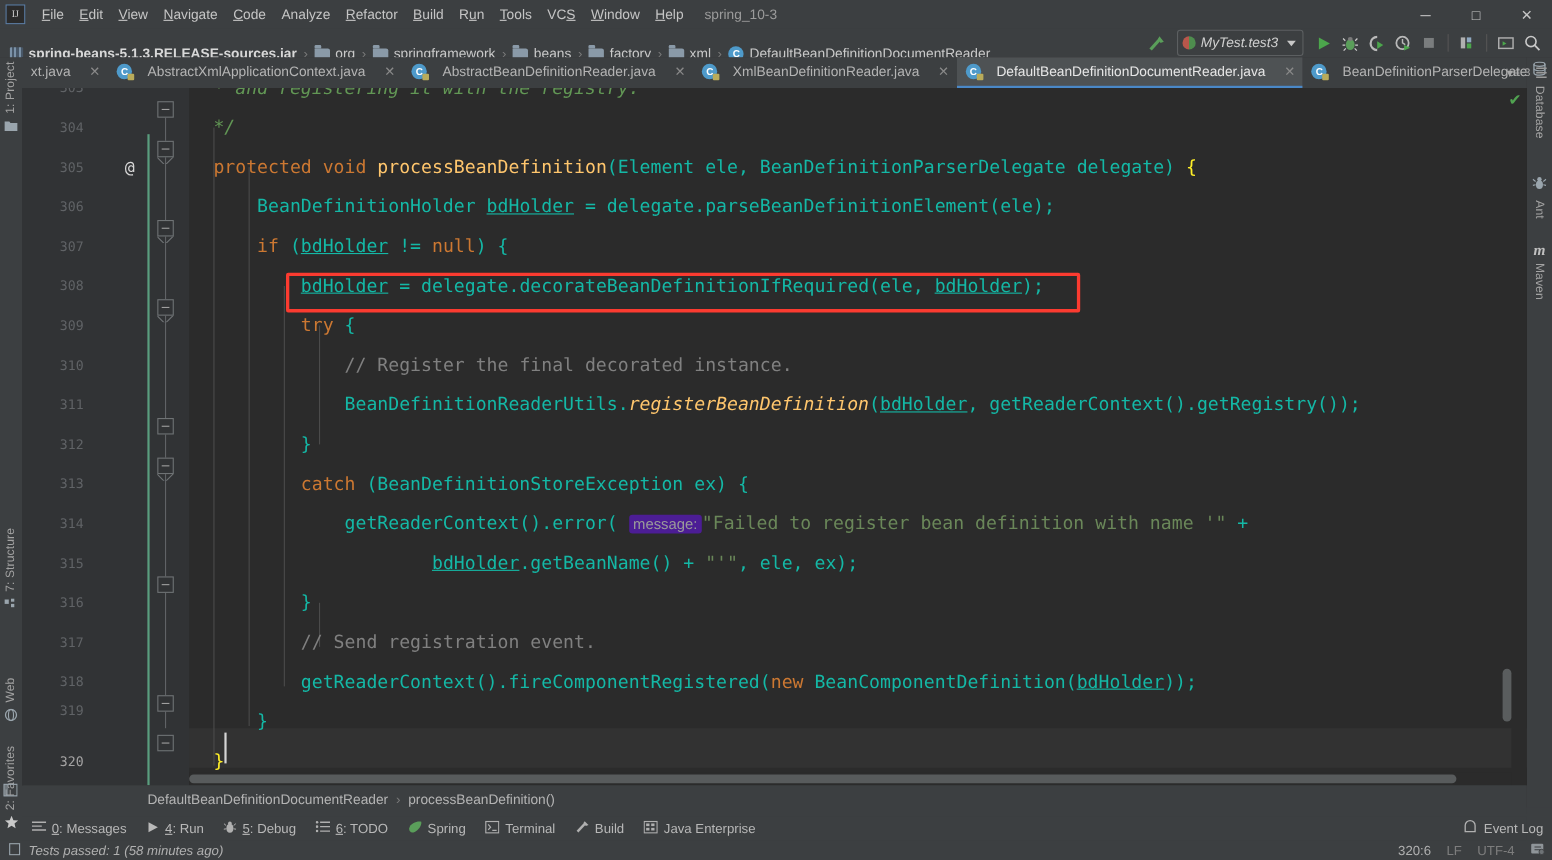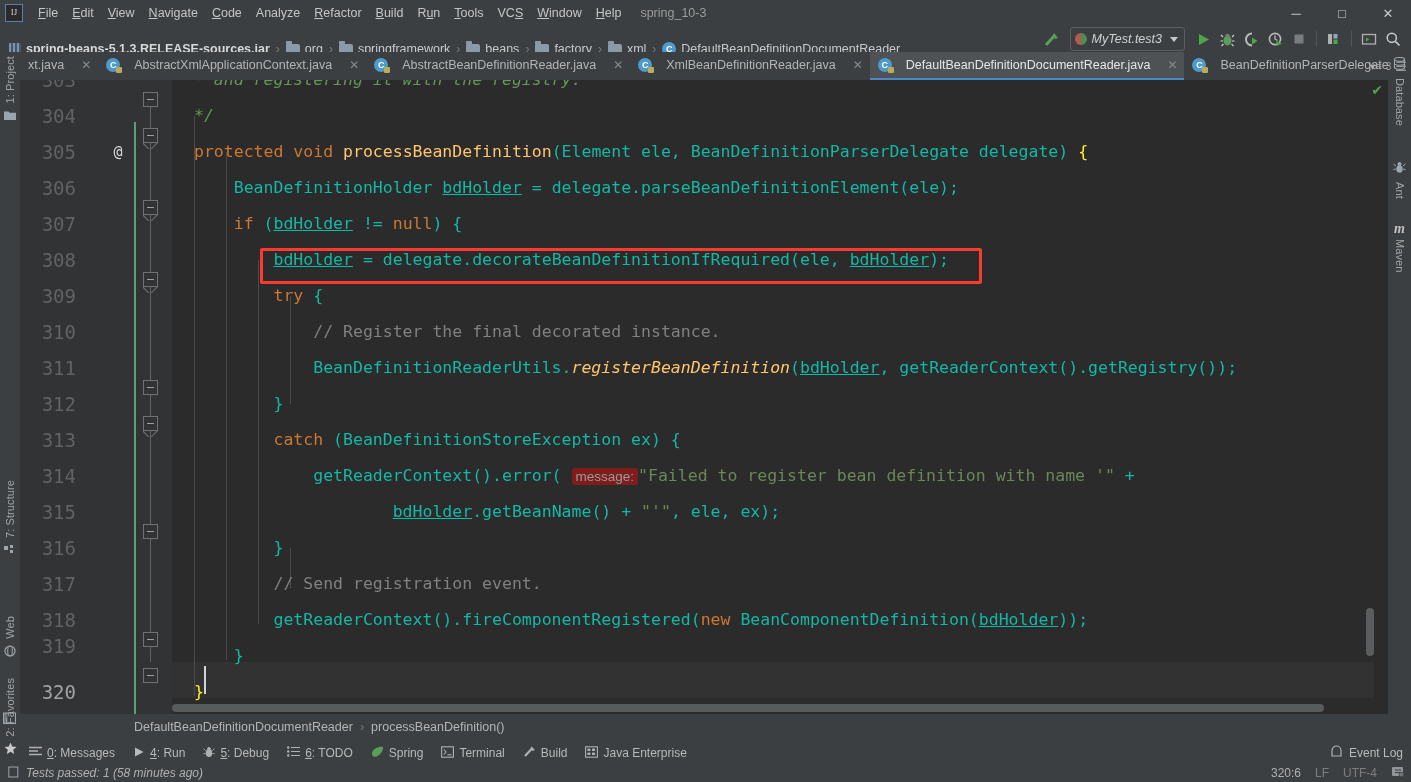--- a/index.html
+++ b/index.html
@@ -152,21 +152,21 @@
     position: absolute; left: 20px; top: 80px; width: 1368px; height: 634px;
     background: #2b2b2b;
     overflow: hidden;
   }
   .gutter {
     position: absolute; left: 0; top: 0; width: 152px; height: 634px;
     background: #313335;
   }
   .lnum {
     position: absolute; right: 96px; width: 60px; text-align: right;
-    font-family: "DejaVu Sans Mono", monospace; font-size: 19px; color: #606366;
+    font-family: "DejaVu Sans Mono", monospace; font-size: 12px; color: #606366;
     line-height: 36px; height: 36px;
   }
   .lnum.cur { color: #a4a3a3; }
   .ann-at {
     position: absolute; left: 88px; width: 20px; text-align: center;
     font-family: "DejaVu Sans Mono", monospace; font-size: 15px; color: #d8d8d8;
     line-height: 36px; height: 36px;
   }
   .changebar {
     position: absolute; left: 114px; width: 2px; background: #5a9e7e;
@@ -210,21 +210,21 @@
   .mth { color: #ffc66d; }
   .mthi{ color: #ffc66d; font-style: italic; }
   .str { color: #6a8759; }
   .cmt { color: #808080; }
   .doc { color: #629755; font-style: italic; }
   .pln { color: #14b8a6; }
   .und { text-decoration: underline; }
   .brc-match { color: #ffef28; }
 
   .hint-chip {
-    background: #7f1d1d; color: #9a9a9a;
+    background: #4c1d95; color: #9a9a9a;
     border-radius: 3px; padding: 1px 4px; font-size: 13.5px;
     font-family: "Liberation Sans", sans-serif;
   }
 
   .redbox {
     position: absolute; border: 3px solid #fb3b30; border-radius: 2px;
     pointer-events: none;
   }
 
   .editor-scroll-v {

